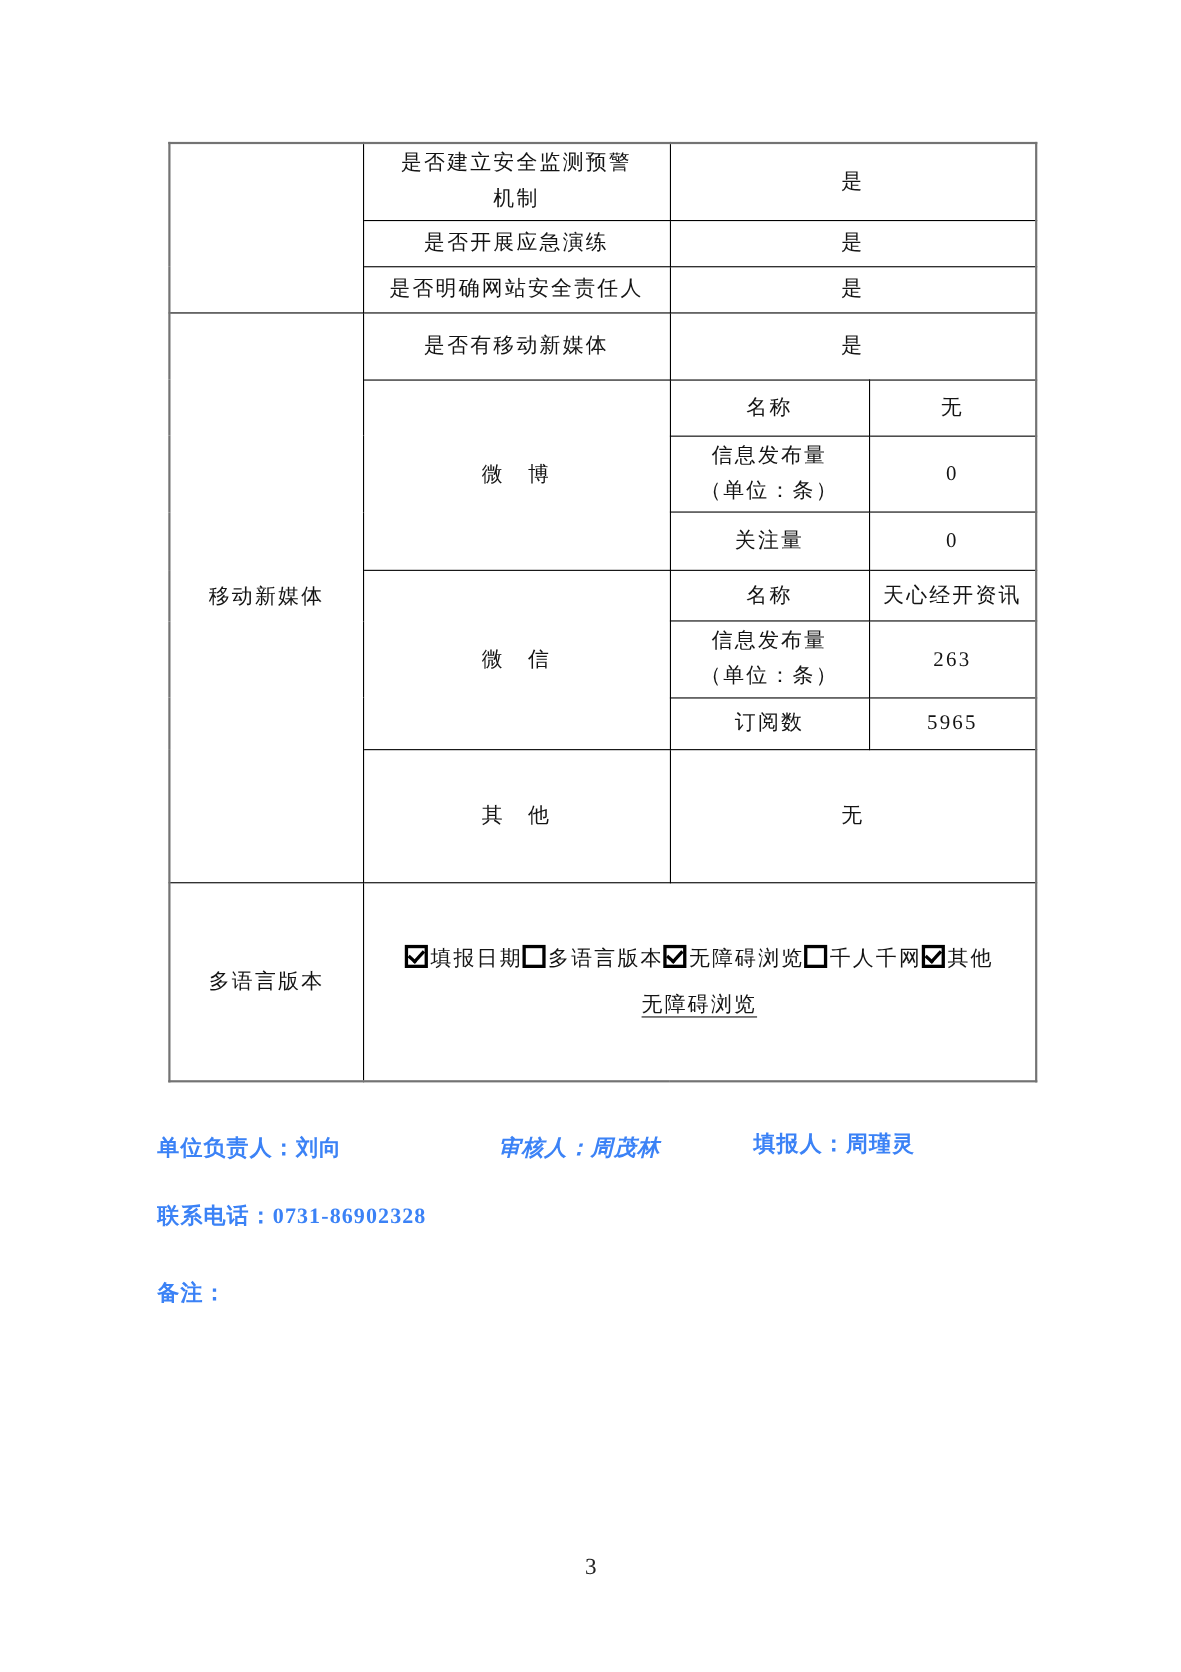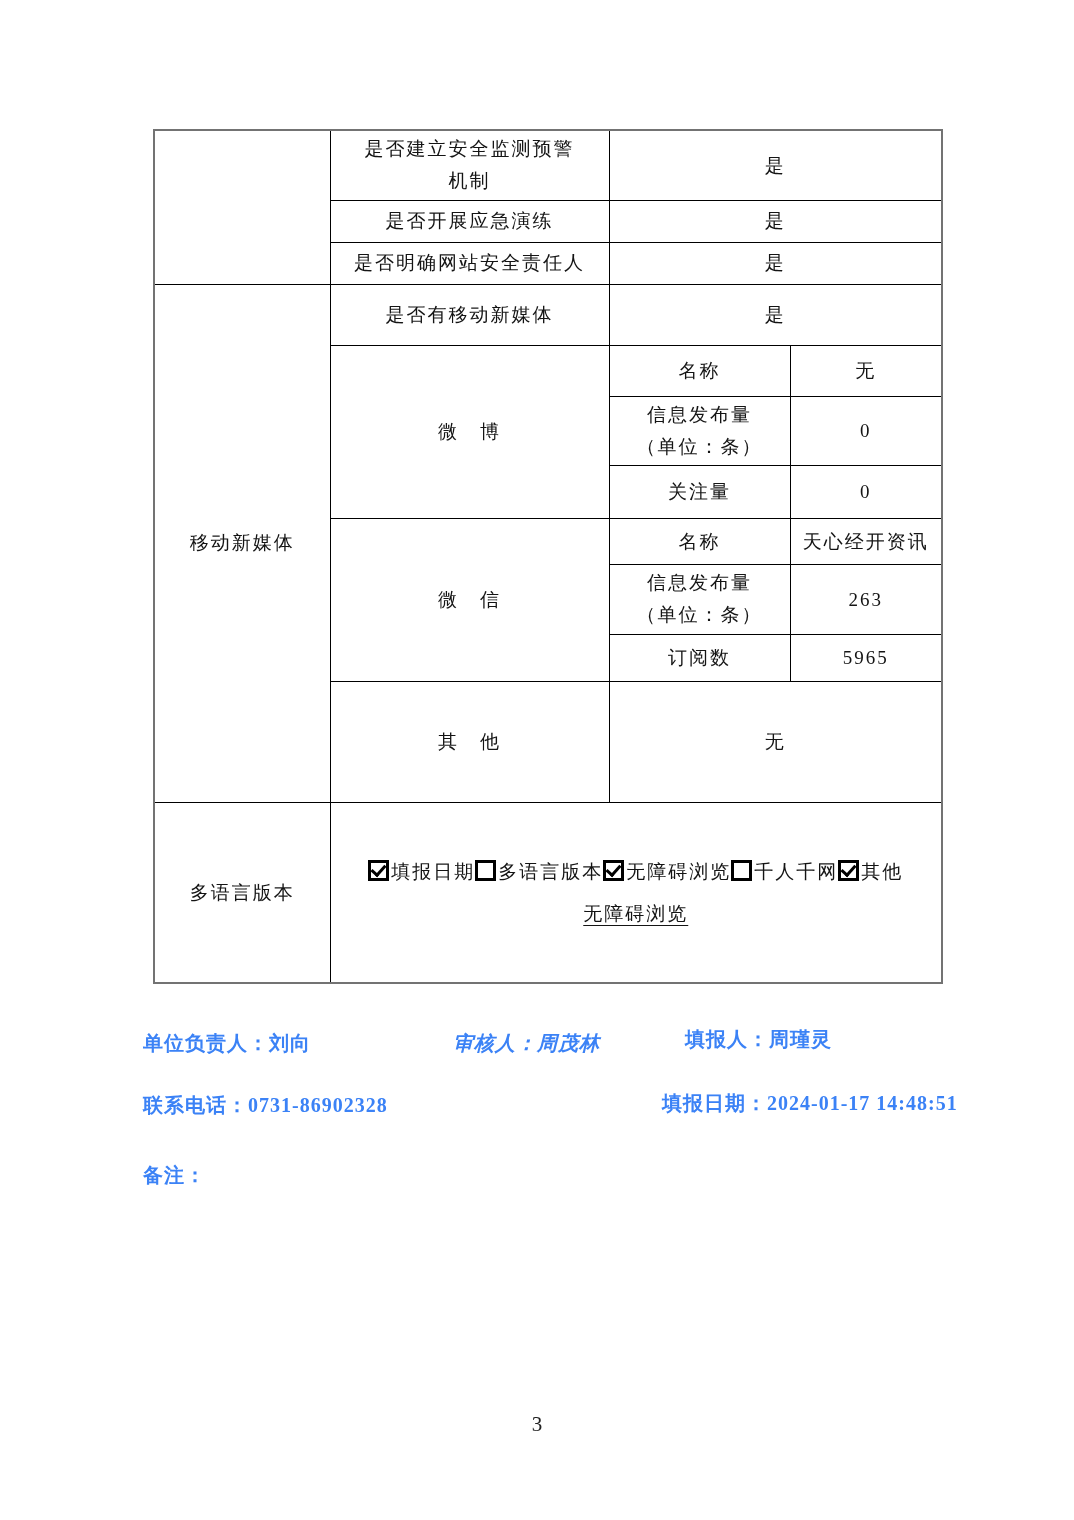--- a/index.html
+++ b/index.html
@@ -170,18 +170,17 @@
       </td>
     </tr>
   </tbody>
     </table>
 
   <div class="footer-item" style="left:143px;top:1030px;"><span>单位负责人：</span><span>刘向</span></div>
   <div class="footer-item" style="left:453px;top:1030px;font-style:italic;"><span>审核人：</span><span>周茂林</span></div>
   <div class="footer-item" style="left:685px;top:1026px;"><span>填报人：</span><span>周瑾灵</span></div>
 
   <div class="footer-item" style="left:143px;top:1092px;"><span>联系电话：</span><span>0731-86902328</span></div>
-  <div class="footer-item" style="left:662px;top:1090px;"><span>填报日期：</span><span>2024-01-17 14:48:51</span></div>
 
   <div class="footer-item" style="left:143px;top:1162px;"><span>备注：</span></div>
 
   <div class="page-number">3</div>
 </div>
 
 </body></html>

